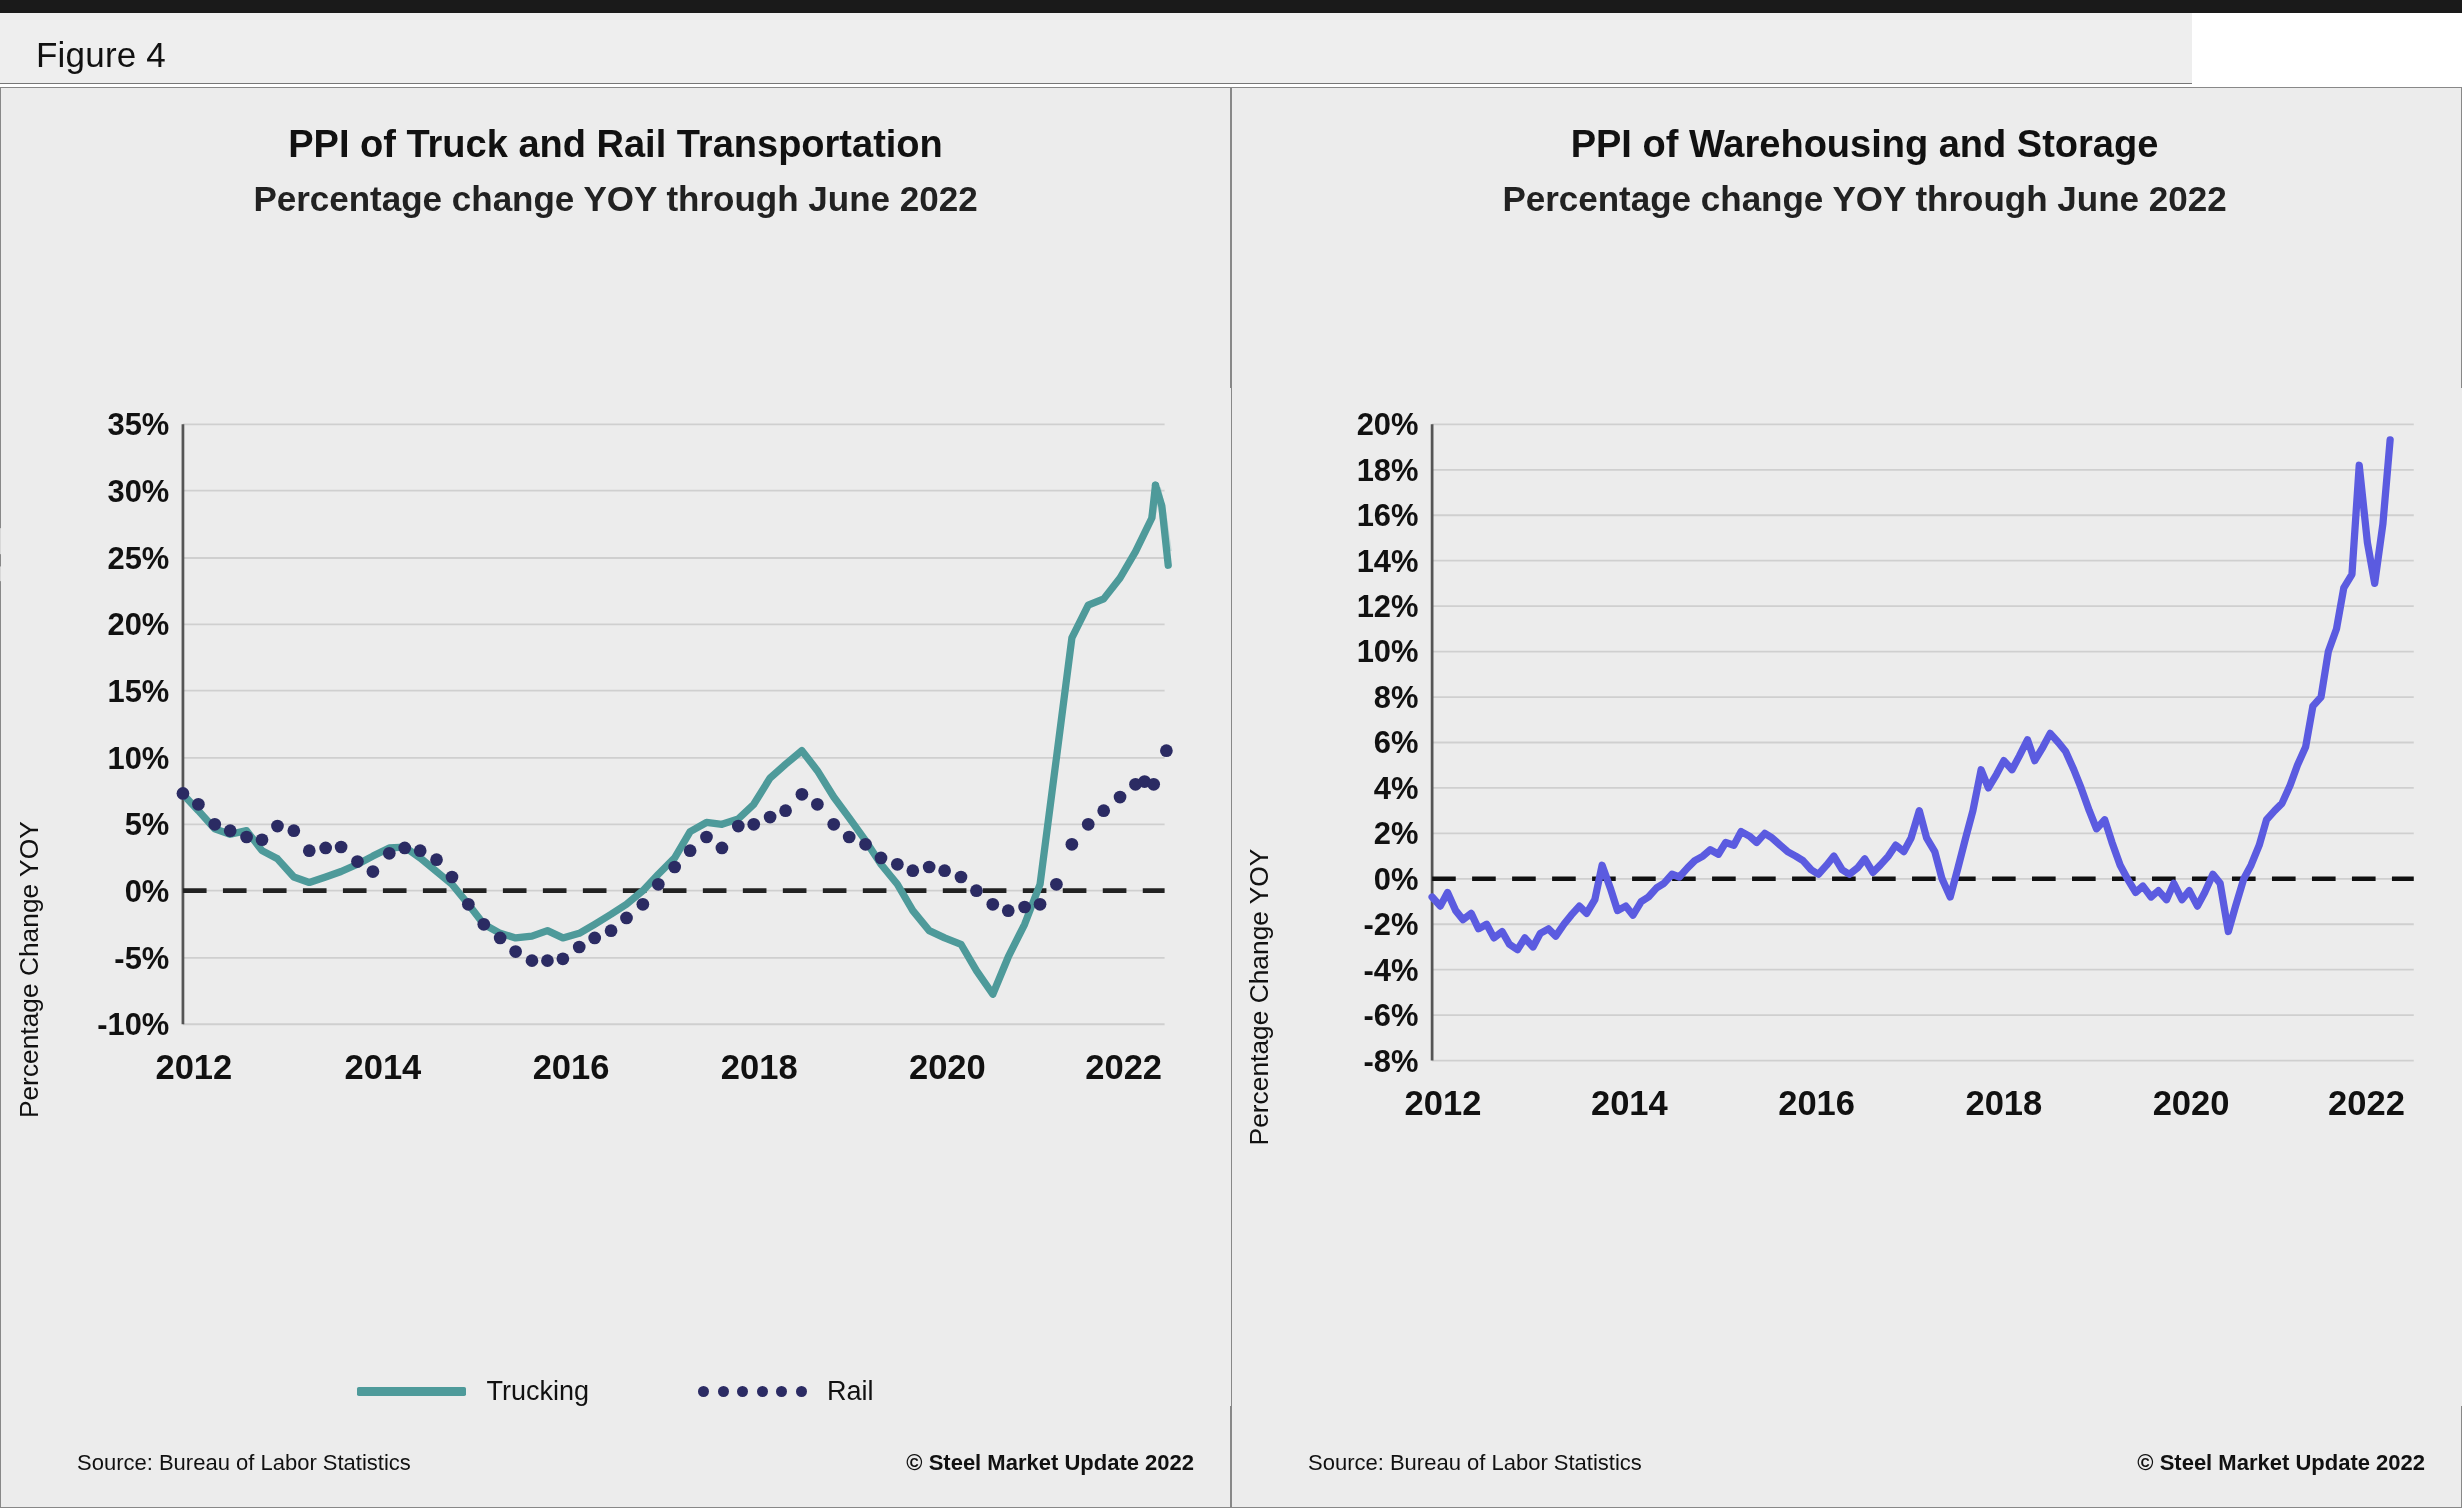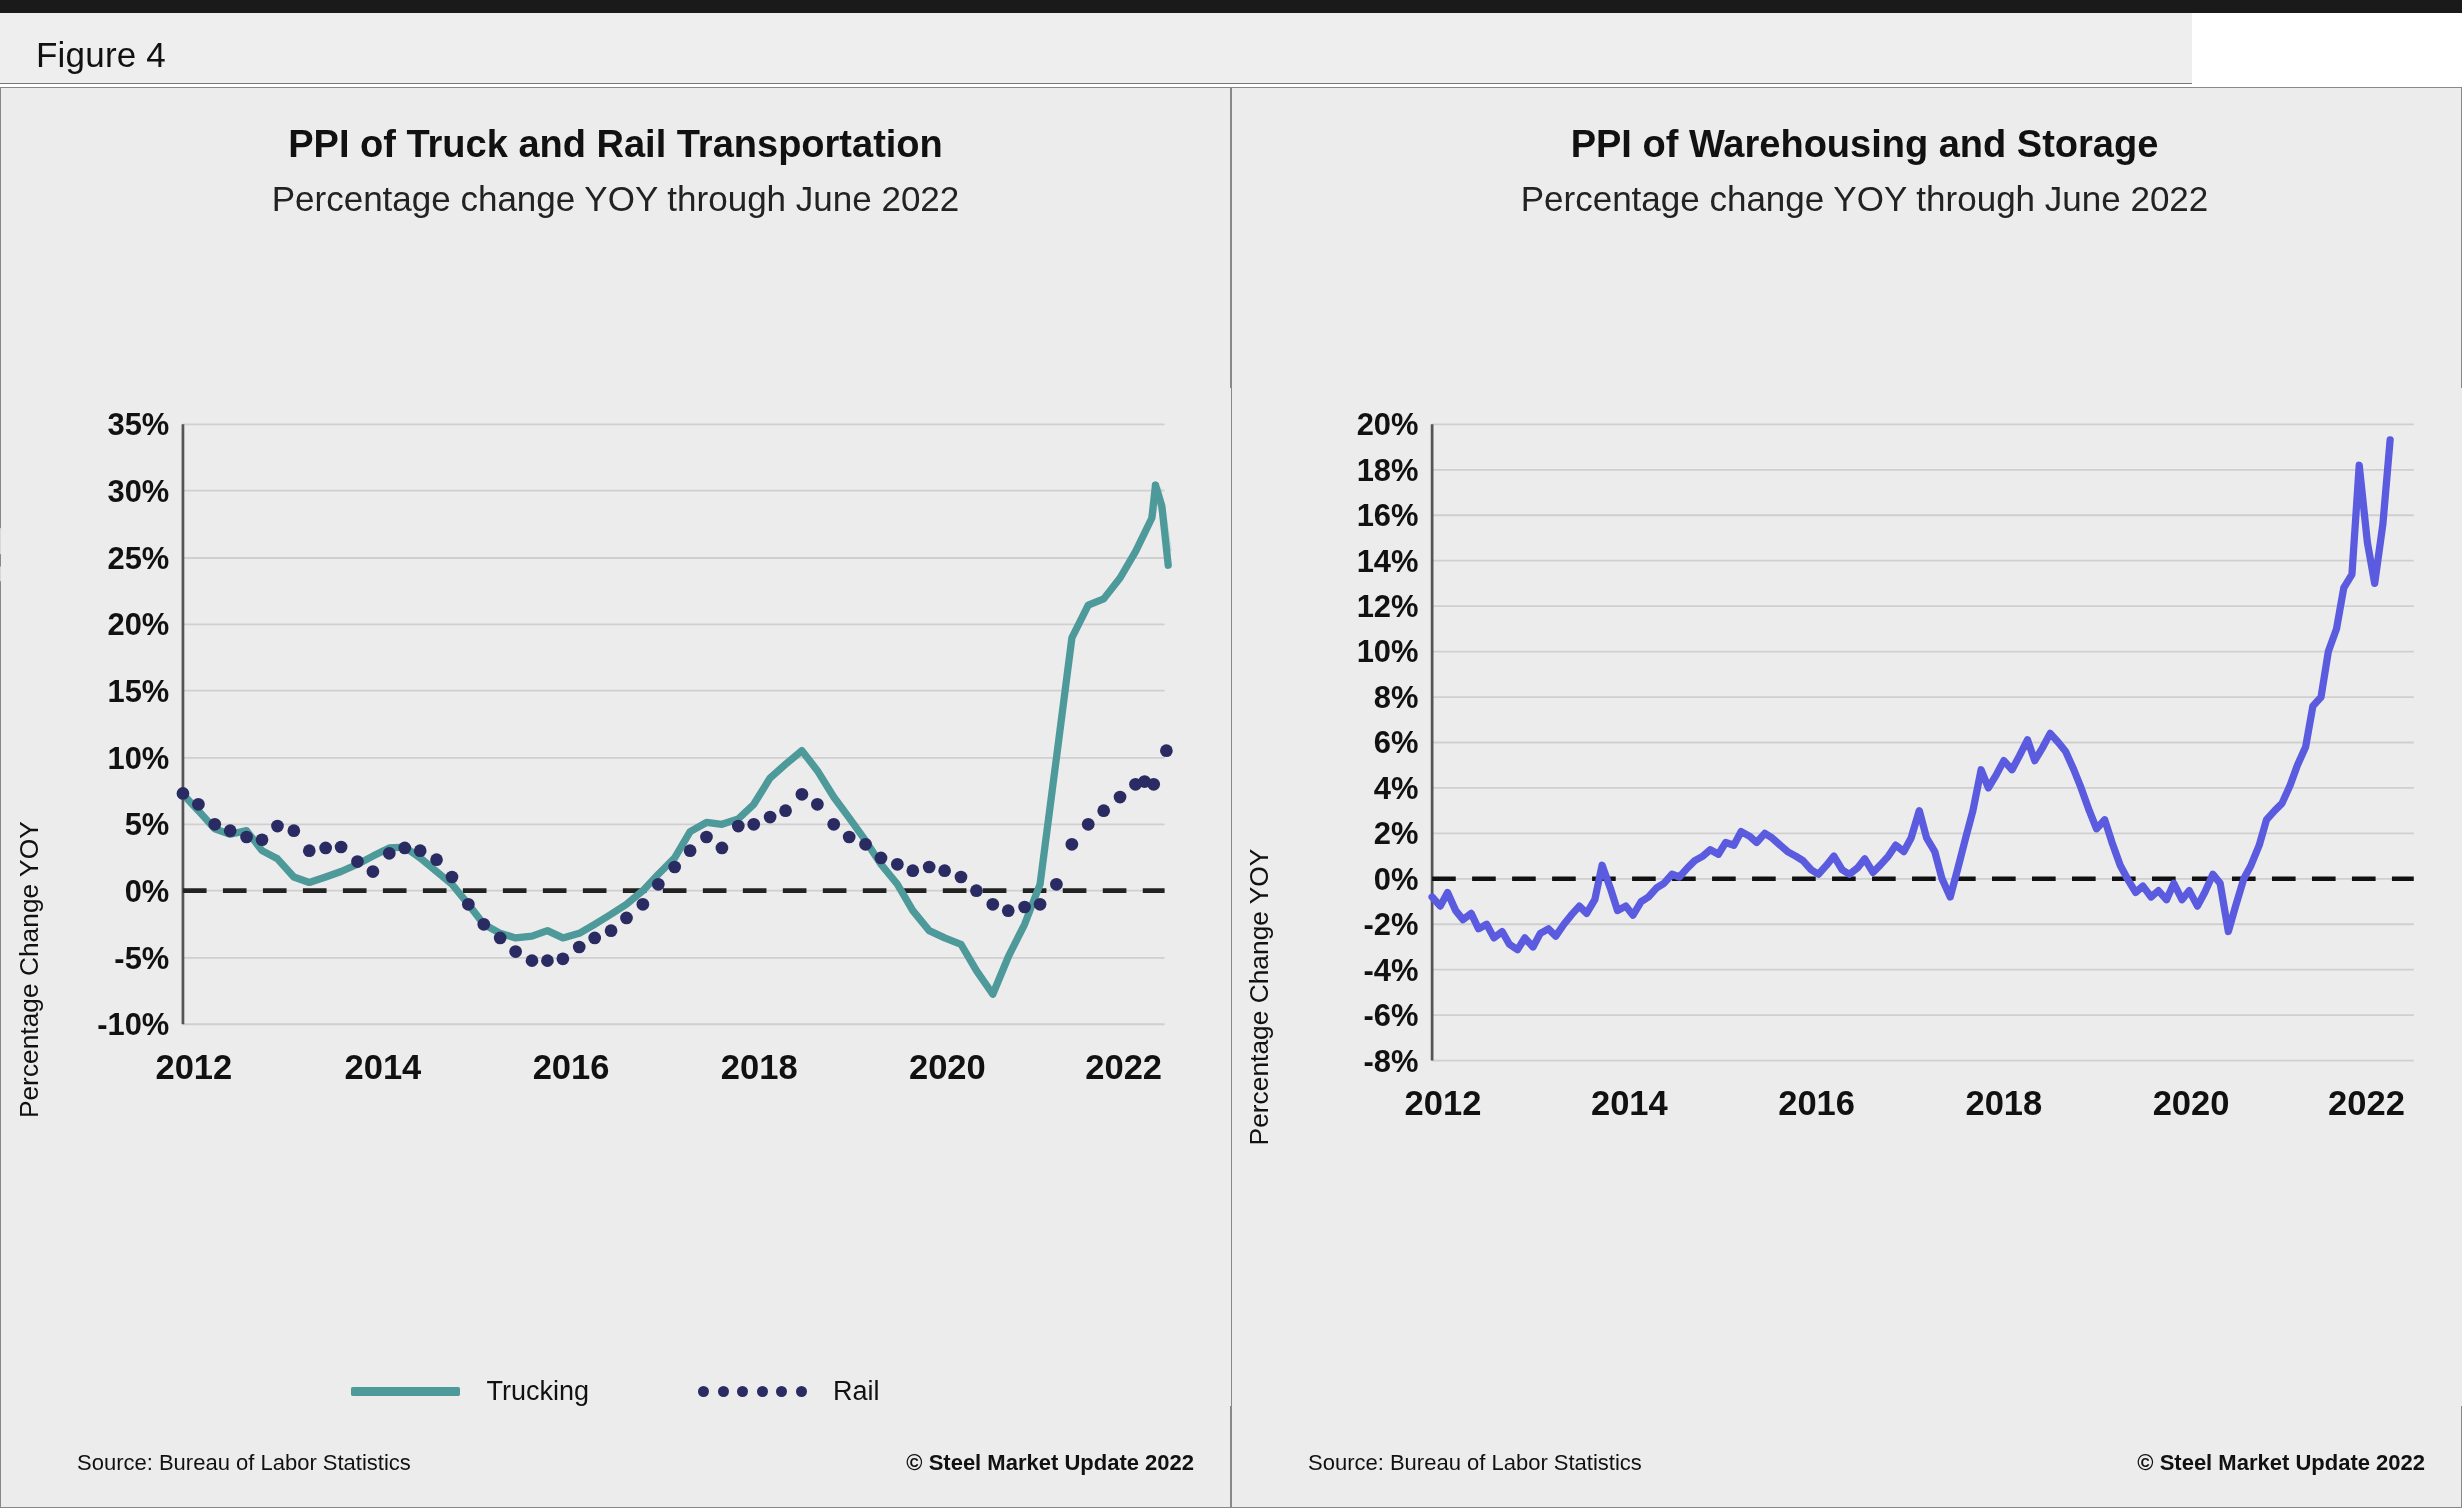--- a/index.html
+++ b/index.html
@@ -6,26 +6,26 @@
   body{width:2462px;height:1509px;font-family:"Liberation Sans",sans-serif;overflow:hidden;}
   .figure-wrap{position:absolute;left:0;top:0;width:2462px;height:1509px;background:#ffffff;}
   .topbar{position:absolute;left:0;top:0;width:2462px;height:12.7px;background:#1a1a1a;}
   .fig-header{position:absolute;left:0;top:12.7px;width:2192px;height:71px;background:#eeeeee;border-bottom:1.8px solid #777;box-sizing:border-box;}
   .fig-label{position:absolute;left:36px;top:22px;font-size:35px;color:#111;letter-spacing:0.2px;}
   .panels{position:absolute;left:0;top:87px;width:2462px;height:1233px;background:#ffffff;display:flex;}
   .panel{position:relative;background:#ececec;border:1.8px solid #888;box-sizing:border-box;}
   .panel.left{width:1231px;height:1421px;}
   .panel.right{width:1231px;height:1421px;border-left:1.8px solid #888;padding-left:18px;}
   .ptitle{position:absolute;width:100%;text-align:center;top:35px;font-size:38px;font-weight:bold;color:#111;}
-  .psub{position:absolute;width:100%;text-align:center;top:91px;font-size:35px;color:#222;}
+  .psub{position:absolute;width:100%;text-align:center;top:91px;font-size:35px;color:#222;font-weight:bold;}
   .plot{position:absolute;background:#ececec;}
   .src{position:absolute;bottom:31px;left:36px;font-size:22px;color:#111;margin-left:40px;}
   .cpy{position:absolute;bottom:31px;right:36px;font-size:22px;color:#111;font-weight:bold;}
   .legend{position:absolute;left:0;bottom:100px;width:100%;display:flex;justify-content:center;gap:109px;align-items:center;}
-  .lg-item{display:flex;align-items:center;gap:26px;}
+  .lg-item{display:flex;align-items:center;gap:20px;}
   .lg-line{width:109px;height:8.2px;background:#4e9a9a;border-radius:1.8px;}
   .lg-dots{width:109px;height:11px;display:flex;justify-content:space-between;align-items:center;}
   .lg-dots i{width:11px;height:11px;border-radius:50%;background:#2b2b63;display:block;}
   .lg-txt{font-size:27px;color:#111;}
   .wm{position:absolute;left:50%;top:418px;transform:translateX(-50%);width:1546px;text-align:center;pointer-events:none;}
   .wm1{font-size:84px;font-weight:bold;color:#d8d8d8;letter-spacing:12.7px;}
   .wm2{font-size:47px;color:#d8d8d8;letter-spacing:3.6px;margin-top:16.4px;}
   .cru-box{display:inline-block;background:#dcdcdc;color:#fff;padding:1.8px 12.7px;border-radius:5.5px;font-weight:bold;font-size:40px;}
   text{font-family:"Liberation Sans",sans-serif;}
 </style>

